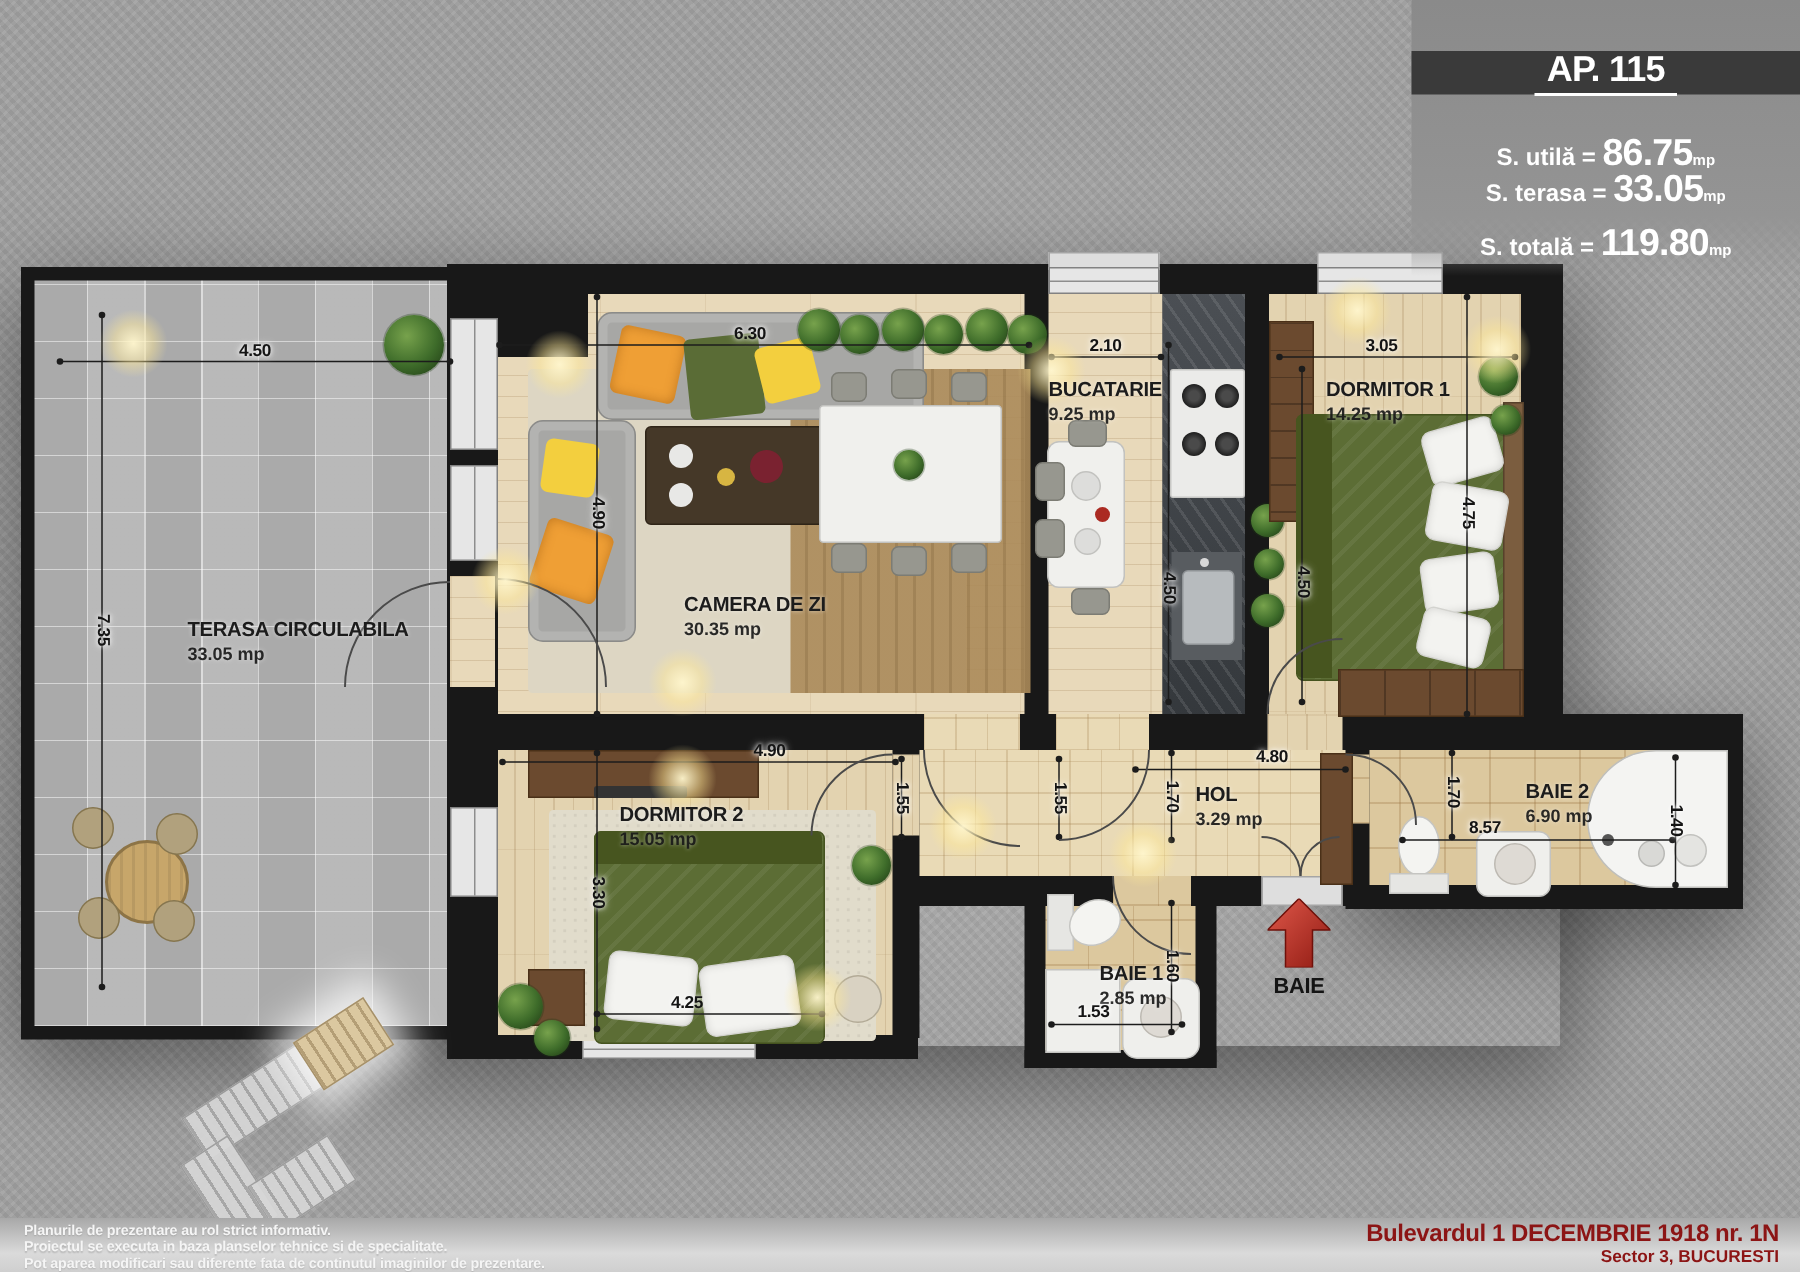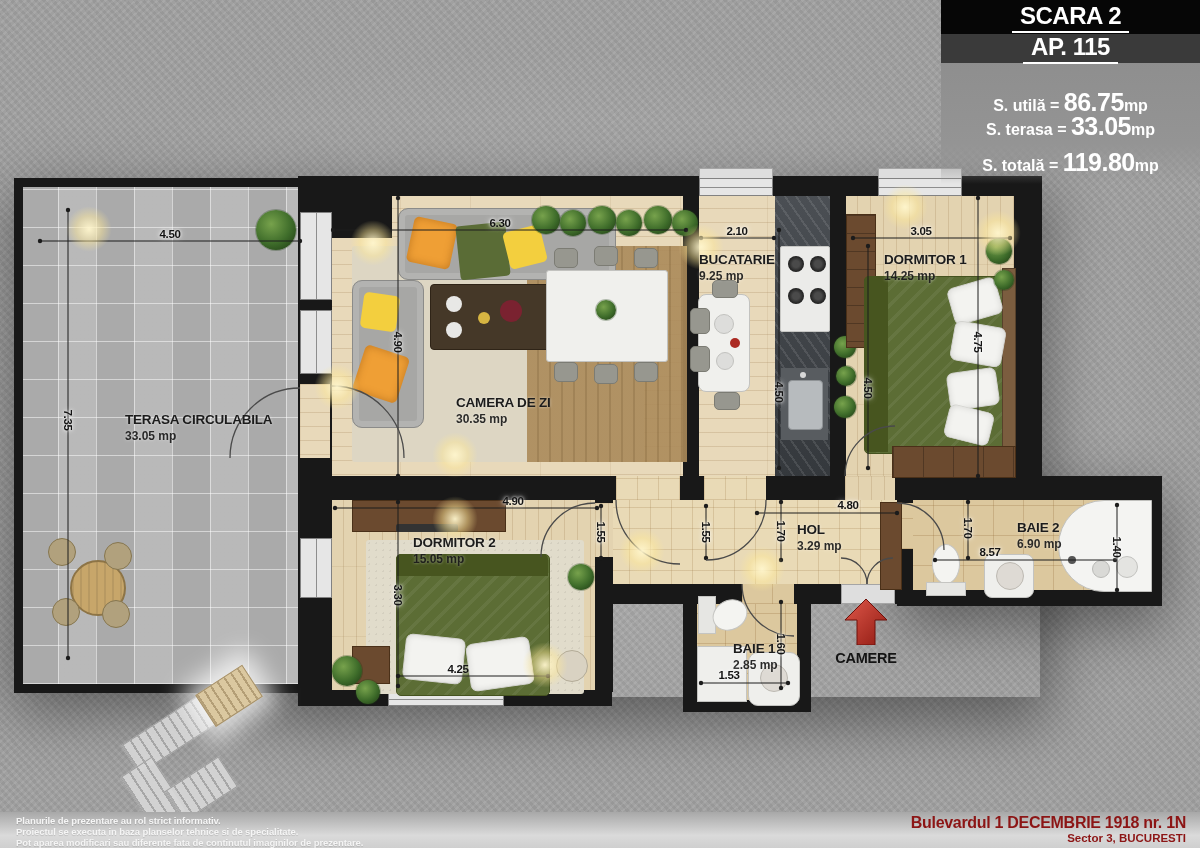--- a/index.html
+++ b/index.html
@@ -52,21 +52,21 @@
   .rlabel .ra{font-weight:bold;font-size:12px;opacity:.93}
   
   .panel{left:941px;top:0;width:259px;height:184px;color:#fff;text-align:center;
     background:linear-gradient(180deg,#8a8a8a 0%,#949494 78%,rgba(148,148,148,0) 100%)}
   .p-r1{position:absolute;left:0;top:0;width:100%;height:34px;background:#060606;display:flex;align-items:center;justify-content:center}
   .p-r2{position:absolute;left:0;top:34px;width:100%;height:29px;background:#3a3a3a;display:flex;align-items:center;justify-content:center}
   .p-big{font-size:24px;font-weight:bold;letter-spacing:-.5px}
   .u{border-bottom:2.5px solid #fff;padding:0 8px 1px}
   .p-sub{position:absolute;left:0;top:66px;width:100%;font-style:italic;font-weight:bold;font-size:14px;letter-spacing:-.3px}
   .aline{position:absolute;left:0;width:100%;font-weight:bold}
-  .al{font-size:16px}.av{font-size:25px;letter-spacing:-.5px}.au{font-size:16px}
+  .al{font-size:16px}.av{font-size:25px;letter-spacing:-.5px}.au{font-size:10px}
   
   .footer{left:0;top:812px;width:1200px;height:36px;background:linear-gradient(180deg,#a8a8a8,#dadada 65%,#cfcfcf)}
   .disc{position:absolute;left:16px;top:3px;color:#f5f5f5;font-size:9.5px;font-weight:bold;line-height:11px;letter-spacing:-.1px;text-shadow:0 1px 1px rgba(0,0,0,.15)}
   .addr{position:absolute;right:14px;top:2px;text-align:right;color:#8c1515;line-height:1.15}
   .addr .a1{font-size:16px;font-weight:bold;letter-spacing:-.3px}
   .addr .a2{font-size:11.5px;font-weight:bold}
   .mbb{background:#d7d7d7;border:1px solid #9c9c9c;background-image:repeating-linear-gradient(90deg,rgba(80,80,80,.35) 0 2px,transparent 2px 9px);opacity:.92}
   .mbu{background:#dbc8a0;border:1px solid #a5906a;box-shadow:0 0 24px 12px rgba(255,255,255,.75);background-image:repeating-linear-gradient(90deg,rgba(120,95,55,.4) 0 2px,transparent 2px 8px)}
   .acc-label{position:absolute;transform:translate(-50%,0);font-weight:bold;font-size:14.5px;color:#141414;letter-spacing:-.2px}
 </style>
@@ -335,35 +335,32 @@
 
   <svg class="a" style="left:845px;top:599px" width="42" height="46" viewBox="0 0 42 46">
     <defs>
         <linearGradient id="ag" x1="0" y1="0" x2="1" y2="1">
       <stop offset="0" stop-color="#e0584a"></stop>
           <stop offset="1" stop-color="#8f1a12"></stop>
     </linearGradient>
       </defs>
     <polygon points="21,0 42,21 30,21 30,46 12,46 12,21 0,21" fill="url(#ag)" stroke="#6f100a" stroke-width="1"></polygon>
   </svg>
-  <span class="acc-label" style="left:866px;top:650px">CAMERE</span>
+  <span class="acc-label" style="left:866px;top:650px">BAIE</span>
 
   <div class="a" style="left:105px;top:678px;width:185px;height:135px">
     <div class="a" style="left:0;top:0;width:100%;height:100%;transform:rotate(-33deg)">
       <div class="a mbb" style="left:28px;top:26px;width:135px;height:32px"></div>
       <div class="a mbb" style="left:10px;top:52px;width:36px;height:62px"></div>
       <div class="a mbb" style="left:40px;top:88px;width:62px;height:34px"></div>
       <div class="a mbu" style="left:118px;top:24px;width:54px;height:36px"></div>
     </div>
   </div>
 
   <div class="a panel">
-    <div class="p-r1">
-      <span class="p-big u">SCARA 2</span>
-    </div>
     <div class="p-r2">
       <span class="p-big u">AP. 115</span>
     </div>
     <div class="aline" style="top:88px">
       <span class="al">S. utilă = </span><span class="av">86.75</span><span class="au">mp</span>
     </div>
     <div class="aline" style="top:112px">
       <span class="al">S. terasa = </span><span class="av">33.05</span><span class="au">mp</span>
     </div>
     <div class="aline" style="top:148px">

